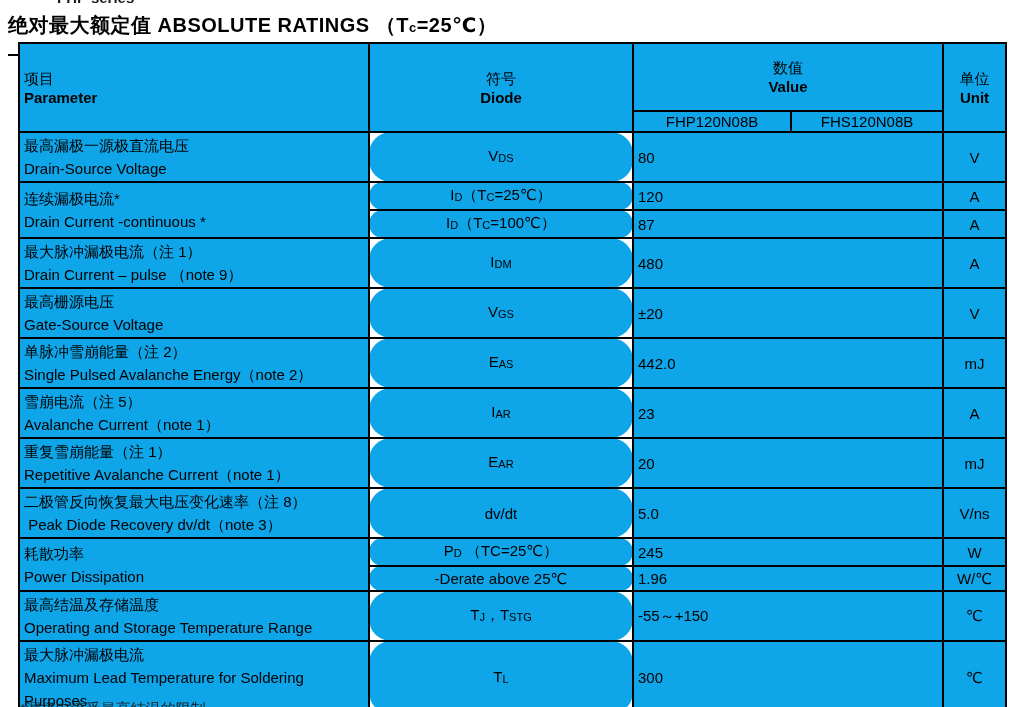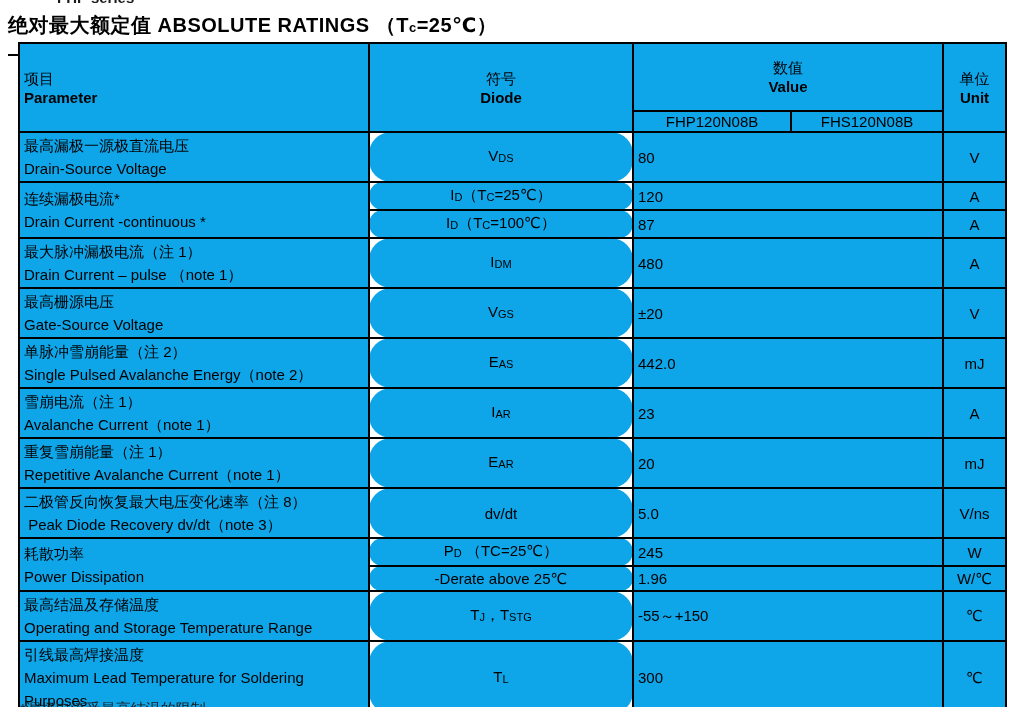--- a/index.html
+++ b/index.html
@@ -114,21 +114,21 @@
         <td class="c-unit">A</td>
       </tr>
       <tr>
         <td class="c-sym"><span class="seg">I</span><span class="subscr">D</span><span class="seg">（T</span><span class="subscr">C</span><span class="seg">=100℃）</span></td>
         <td colspan="2" class="c-val">87</td>
         <td class="c-unit">A</td>
       </tr>
       <tr>
         <td rowspan="1" class="c-param">
           <div class="p-zh">最大脉冲漏极电流（注 1）</div>
-          <div class="p-en">Drain Current – pulse （note 1）</div>
+          <div class="p-en">Drain Current – pulse （note 9）</div>
         </td>
         <td class="c-sym"><span class="seg">I</span><span class="subscr">DM</span></td>
         <td colspan="2" class="c-val">480</td>
         <td class="c-unit">A</td>
       </tr>
       <tr>
         <td rowspan="1" class="c-param">
           <div class="p-zh">最高栅源电压</div>
           <div class="p-en">Gate-Source Voltage</div>
         </td>
@@ -140,21 +140,21 @@
         <td rowspan="1" class="c-param">
           <div class="p-zh">单脉冲雪崩能量（注 2）</div>
           <div class="p-en">Single Pulsed Avalanche Energy（note 2）</div>
         </td>
         <td class="c-sym"><span class="seg">E</span><span class="subscr">AS</span></td>
         <td colspan="2" class="c-val">442.0</td>
         <td class="c-unit">mJ</td>
       </tr>
       <tr>
         <td rowspan="1" class="c-param">
-          <div class="p-zh">雪崩电流（注 1）</div>
+          <div class="p-zh">雪崩电流（注 5）</div>
           <div class="p-en">Avalanche Current（note 1）</div>
         </td>
         <td class="c-sym"><span class="seg">I</span><span class="subscr">AR</span></td>
         <td colspan="2" class="c-val">23</td>
         <td class="c-unit">A</td>
       </tr>
       <tr>
         <td rowspan="1" class="c-param">
           <div class="p-zh">重复雪崩能量（注 1）</div>
           <div class="p-en">Repetitive Avalanche Current（note 1）</div>
@@ -190,21 +190,21 @@
         <td rowspan="1" class="c-param">
           <div class="p-zh">最高结温及存储温度</div>
           <div class="p-en">Operating and Storage Temperature Range</div>
         </td>
         <td class="c-sym"><span class="seg">T</span><span class="subscr">J</span><span class="seg">，T</span><span class="subscr">STG</span></td>
         <td colspan="2" class="c-val">-55～+150</td>
         <td class="c-unit">℃</td>
       </tr>
       <tr>
         <td rowspan="1" class="c-param">
-          <div class="p-zh">引线最高焊接温度</div>
+          <div class="p-zh">最大脉冲漏极电流</div>
           <div class="p-en">Maximum Lead Temperature for Soldering Purposes</div>
         </td>
         <td class="c-sym"><span class="seg">T</span><span class="subscr">L</span></td>
         <td colspan="2" class="c-val">300</td>
         <td class="c-unit">℃</td>
       </tr>
     </tbody>
 </table>
 
 <div class="foot-strip">

